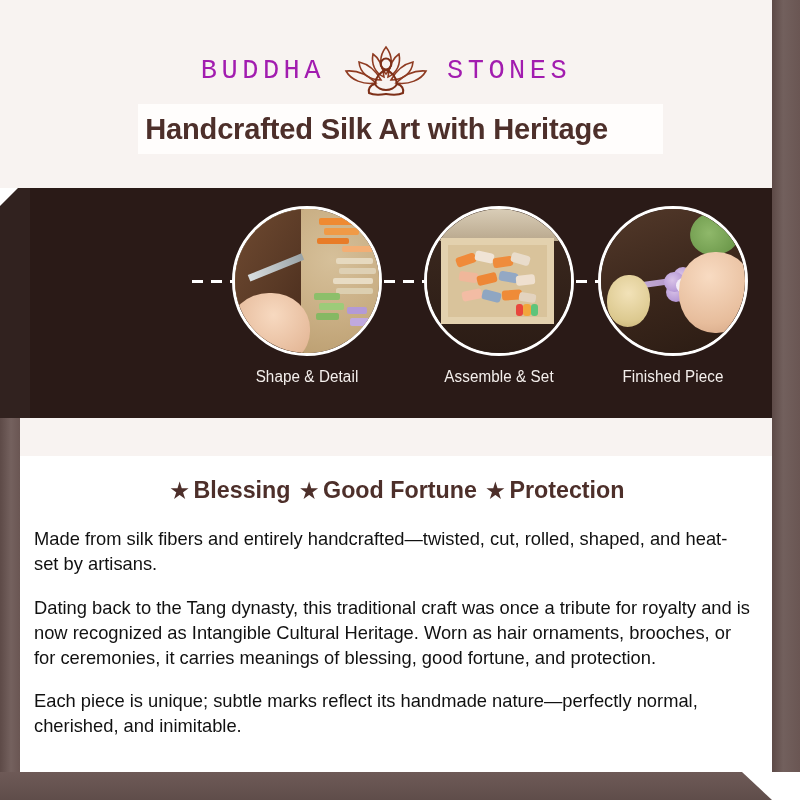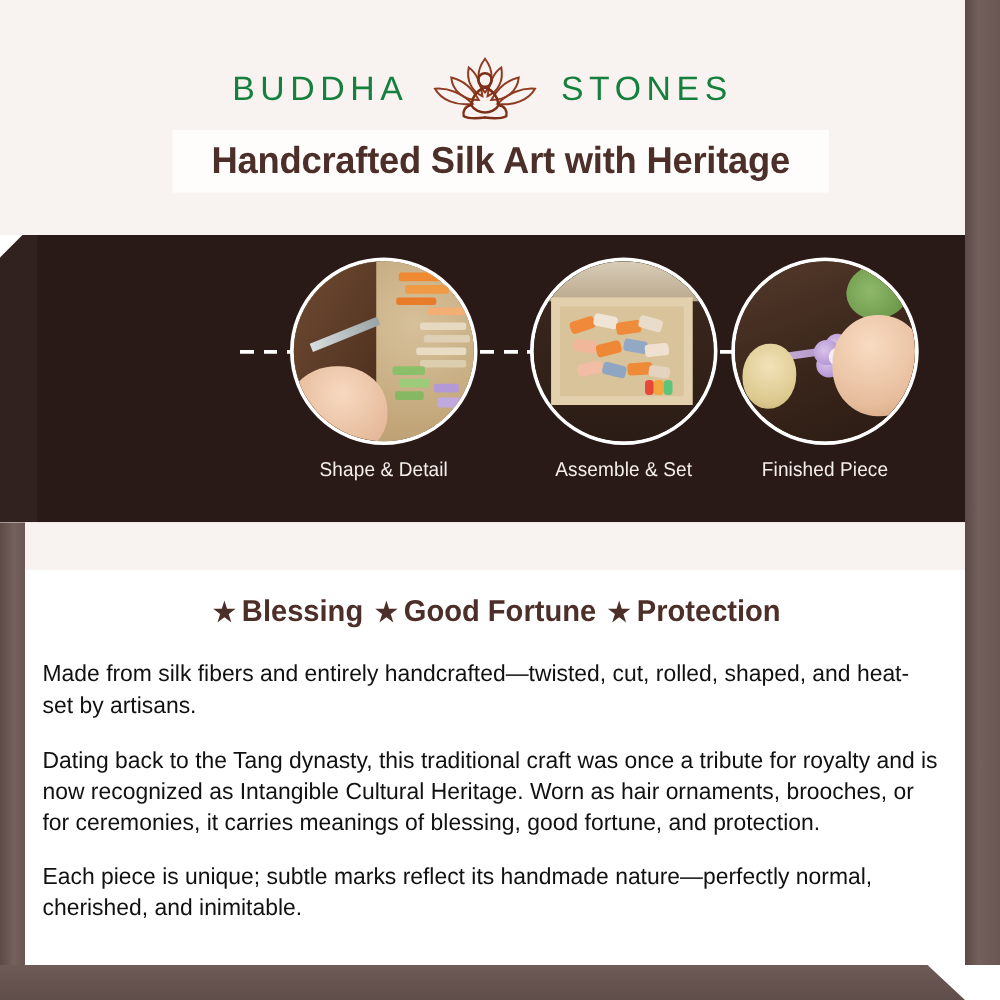--- a/index.html
+++ b/index.html
@@ -70,43 +70,42 @@
     position: absolute;
     left: 0;
     top: 40px;
     width: 772px;
     display: flex;
     align-items: center;
     justify-content: center;
     gap: 18px;
   }
   .logo-word {
-    font-family: Liberation Sans, sans-serif;
+    font-family: Liberation Mono, monospace;
     font-size: 27px;
     letter-spacing: 4.5px;
-    color: #15803d;
+    color: #a21caf;
     font-weight: 400;
   }
   .logo-mark {
     width: 86px;
     height: 62px;
     display: block;
     flex: 0 0 auto;
   }
 
   .title-band {
     position: absolute;
     left: 138px;
     top: 104px;
     width: 525px;
     height: 50px;
     background: #fffdfc;
     display: flex;
     align-items: center;
-    justify-content: center;
   }
   .title-text {
     font-family: "Liberation Sans Narrow", "Liberation Sans", sans-serif;
     font-size: 30px;
     font-weight: bold;
     color: #4d2f2a;
     letter-spacing: -0.2px;
     white-space: nowrap;
     transform: scaleX(0.97);
   }
@@ -139,21 +138,21 @@
   }
   .step {
     position: absolute;
     top: 18px;
     width: 150px;
     text-align: center;
   }
   .step-1 { left: 40px; }
   .step-2 { left: 232px; }
   .step-3 { left: 424px; }
-  .step-4 { left: 585px; }
+  .step-4 { left: 598px; }
 
   .circle {
     width: 150px;
     height: 150px;
     border-radius: 50%;
     border: 3px solid #ffffff;
     box-sizing: border-box;
     overflow: hidden;
     position: relative;
     background: #3a2a24;

